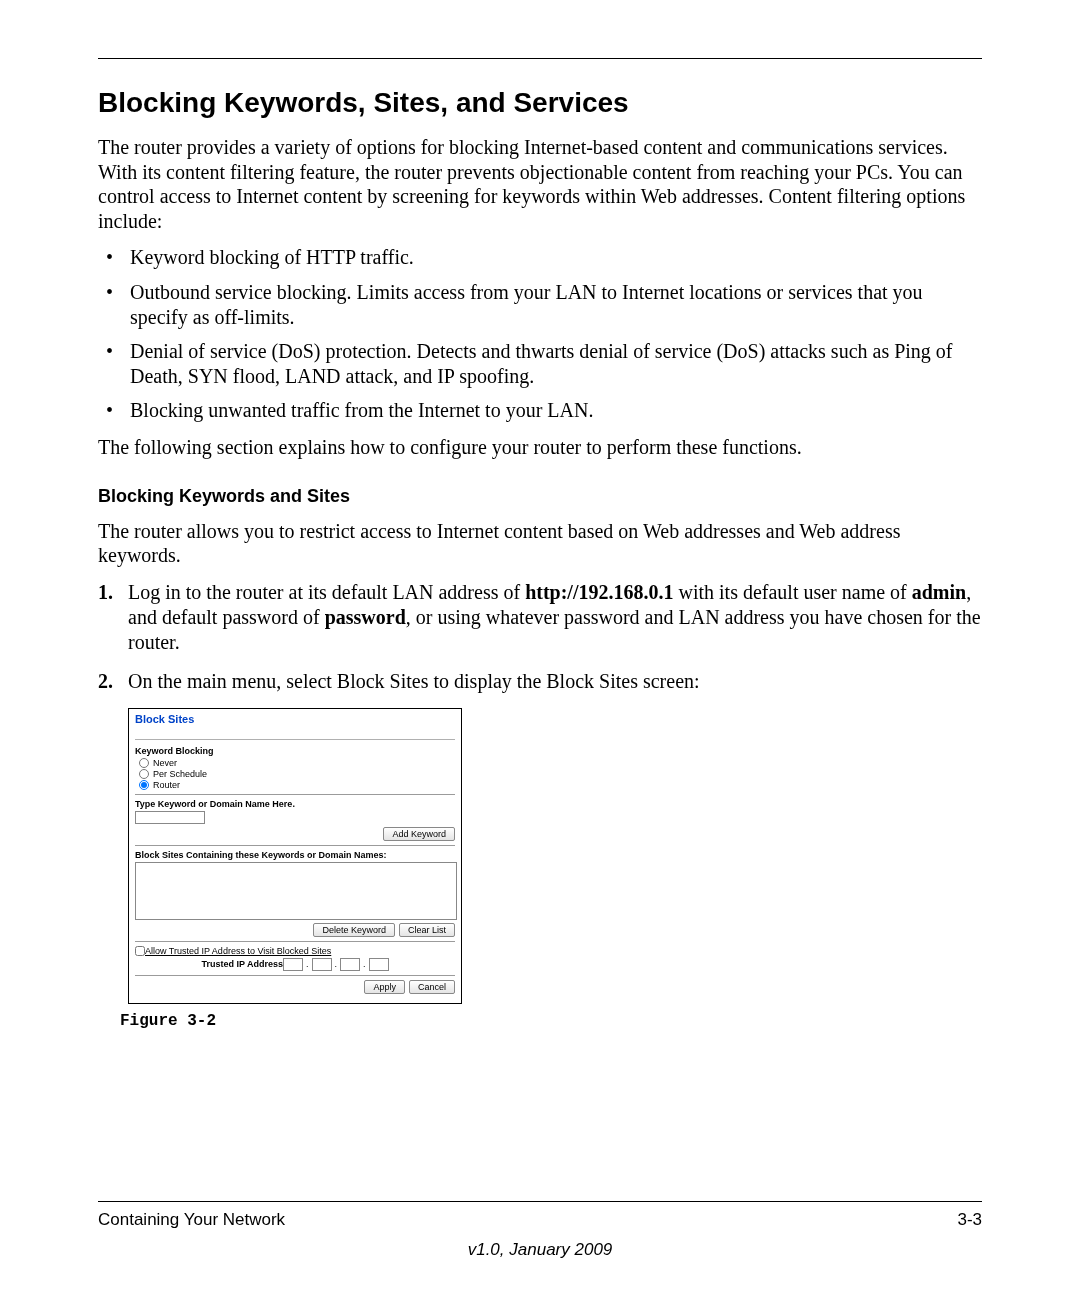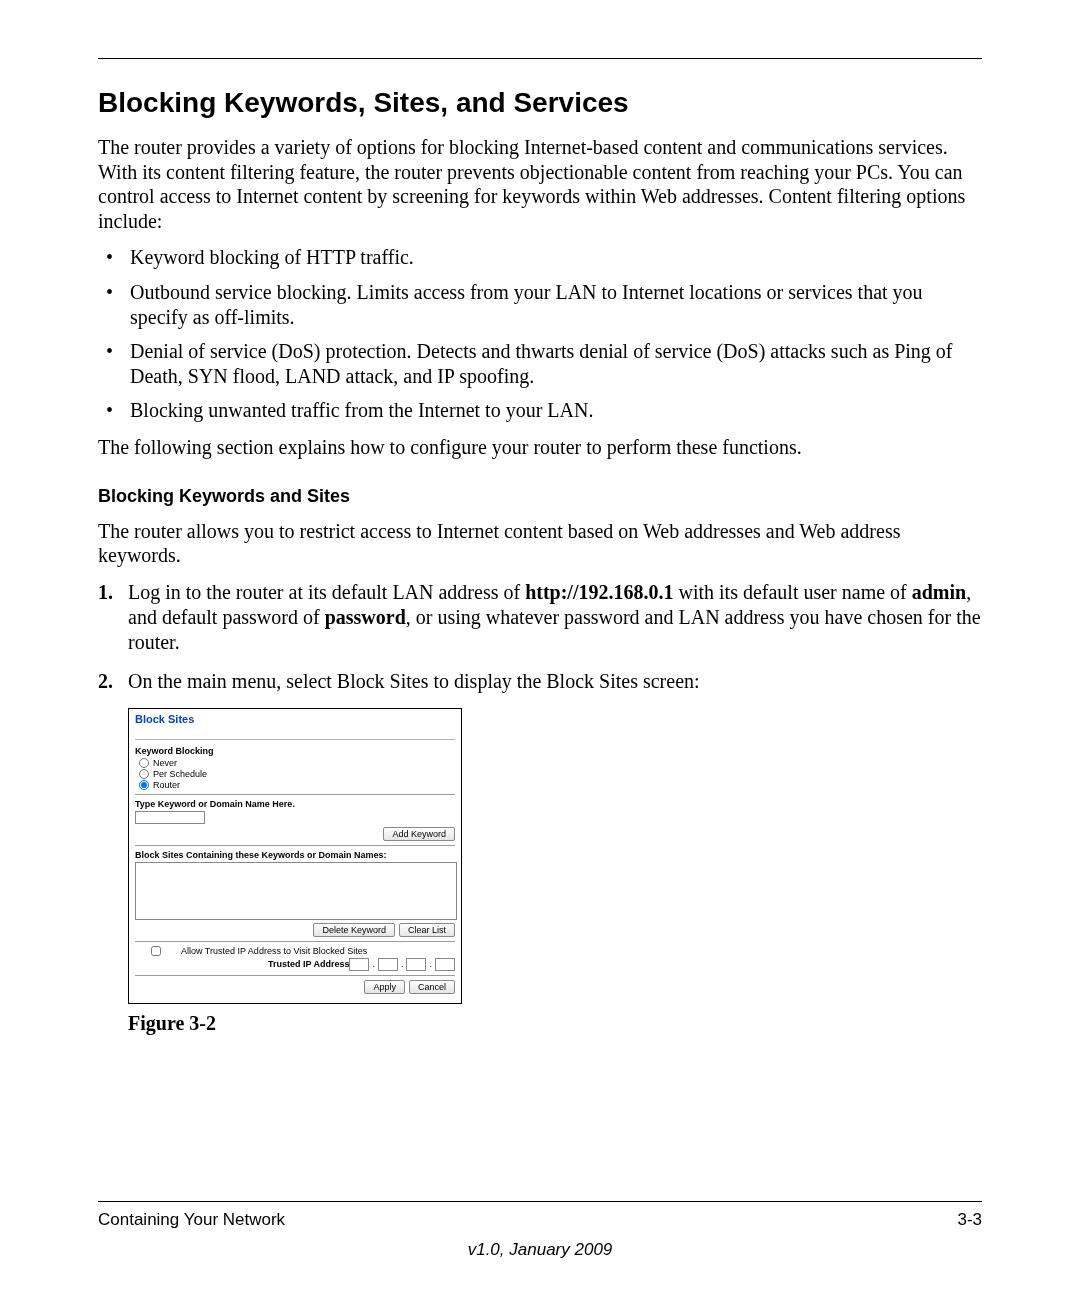--- a/index.html
+++ b/index.html
@@ -116,36 +116,36 @@
     border: 1px solid #888;
     background: linear-gradient(#fff,#e4e4e4);
     border-radius: 2px;
   }
   .centered-row { display:flex; justify-content:flex-end; gap:4px; margin:3px 0; }
   .ss-listbox {
     border:1px solid #888; height:56px; width:100%;
     background:#fff; margin-top:2px;
   }
   .ss-check-row {
-    display:flex; align-items:center; gap:20px; margin:4px 0 2px 16px;
+    display:flex; align-items:center; gap:0; margin:4px 0 2px 0;text-decoration:underline;
   }
   .ss-check-row input[type=checkbox]{ width:10px; height:10px; margin:0; }
   .ip-row {
-    display:flex; justify-content:flex-end; align-items:center;
+    display:flex; justify-content:center; align-items:center;
     font-weight:bold; margin-bottom:4px;
   }
   .ip-boxes { display:flex; gap:2px; align-items:center; font-weight:normal; }
   .ip-boxes .ss-input { width:20px; height:13px; }
   .dot { font-size:9px; padding:0 1px; }
 
   .figure-caption {
-    font-family: Liberation Serif, serif;
-    font-weight: bold;
-    font-size: 20px;
-    margin: 8px 0 0 30px;
+    font-family: Liberation Mono, monospace;
+    font-weight: bold;
+    font-size: 16px;
+    margin: 8px 0 0 22px;
   }
 
   
   .footer {
     position:absolute;
     left:98px; right:98px; bottom:36px;
   }
   .hr-bottom {
     border:none; border-top:1px solid #000; margin:0 0 8px 0;
   }

